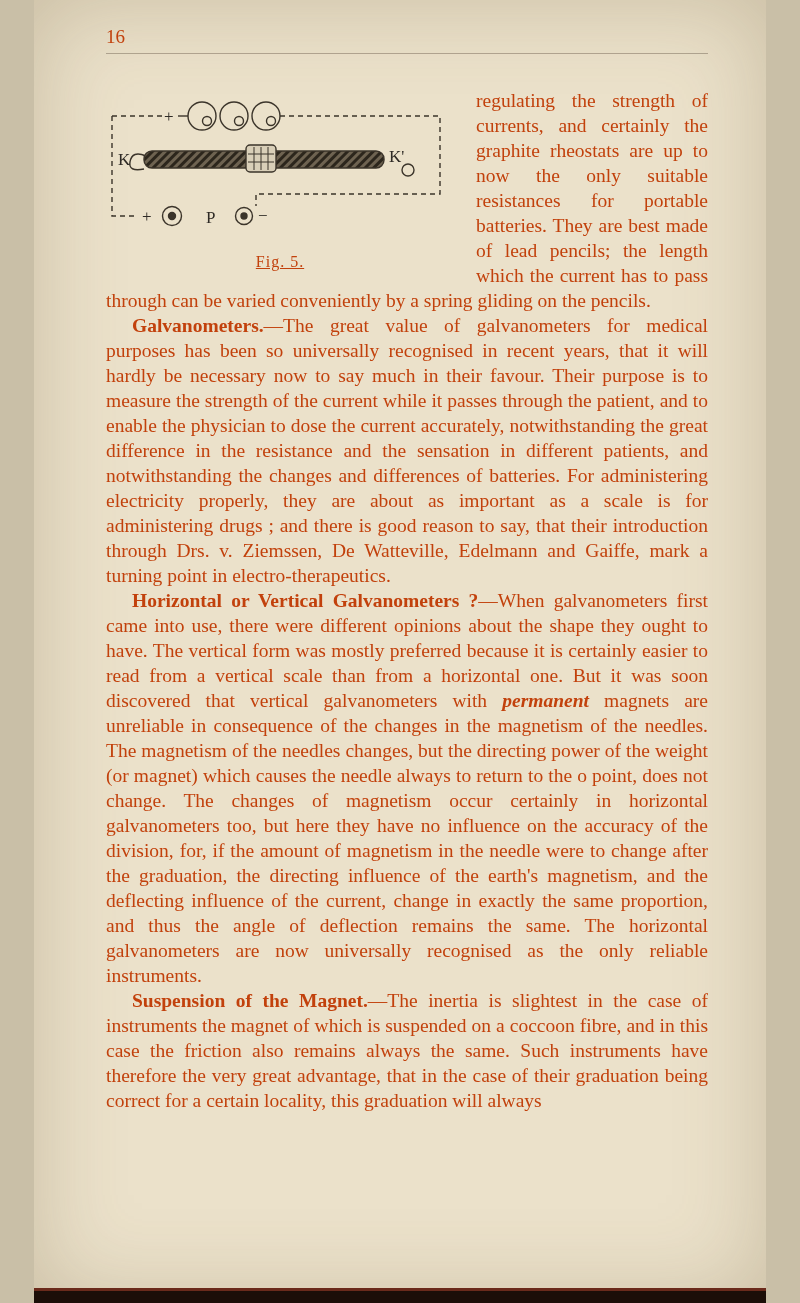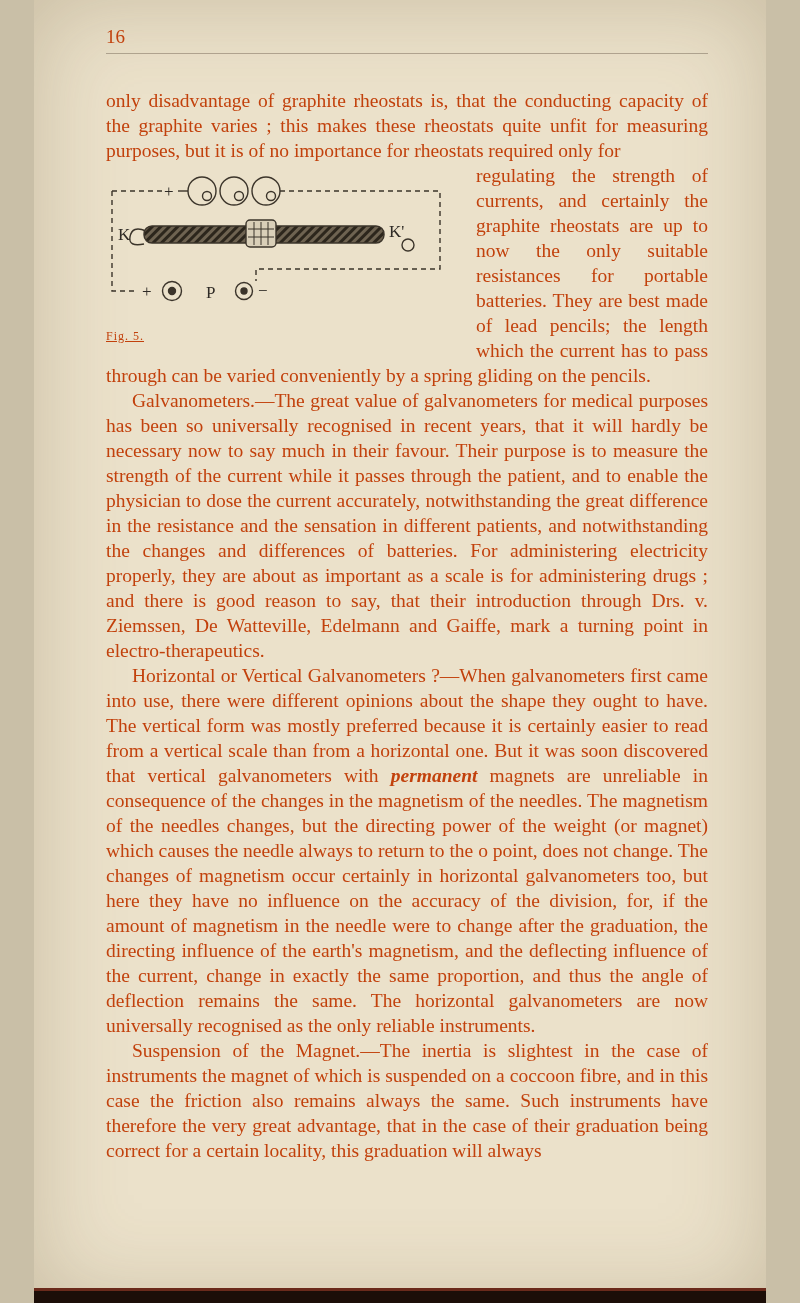--- a/index.html
+++ b/index.html
@@ -32,33 +32,33 @@
   }
 
   .bodytext {
     margin-top: 34px;
     font-size: 19.5px;
     line-height: 25px;
     text-align: justify;
   }
   p.para { margin: 0; padding: 0; }
   p.indent { text-indent: 26px; }
-  .head { font-weight: normal; }
+  .head { font-weight: bold; }
   .i { font-style: italic; font-weight: bold; }
 
   figure.fig {
     float: left;
     width: 348px;
     margin: 6px 22px 2px 0;
     padding: 0;
   }
   figure.fig svg { display: block; }
   .figcap {
-    text-align: left;
-    font-size: 12px;
+    text-align: center;
+    font-size: 16px;
     margin-top: 5px;
     letter-spacing: 1px;
     text-decoration: underline;
   }
 
   .band {
     position: absolute;
     left: 0; bottom: 0;
     width: 100%;
     height: 15px;
@@ -71,21 +71,20 @@
 
 <div class="page">
   <div class="inner">
 
     <div class="pagehead">
       <span class="pnum">16</span>
     </div>
 
     <div class="bodytext">
 
-      <p class="para"><span>only disadvantage of graphite rheostats is, that the conducting capacity of the graphite varies ; this makes these rheostats quite unfit for measuring purposes, but it is of no importance for rheostats required only for</span></p>
 
       <figure class="fig">
         <svg width="348" height="150" viewBox="0 0 348 150">
           <defs>
             <pattern id="hatch" width="6" height="6" patternUnits="userSpaceOnUse" patternTransform="rotate(45)">
               <rect width="6" height="6" fill="#6e6351"></rect>
               <rect width="3" height="6" fill="#2c261c"></rect>
             </pattern>
           </defs>
           <g stroke="#3b342a" fill="none" stroke-width="1.4">

